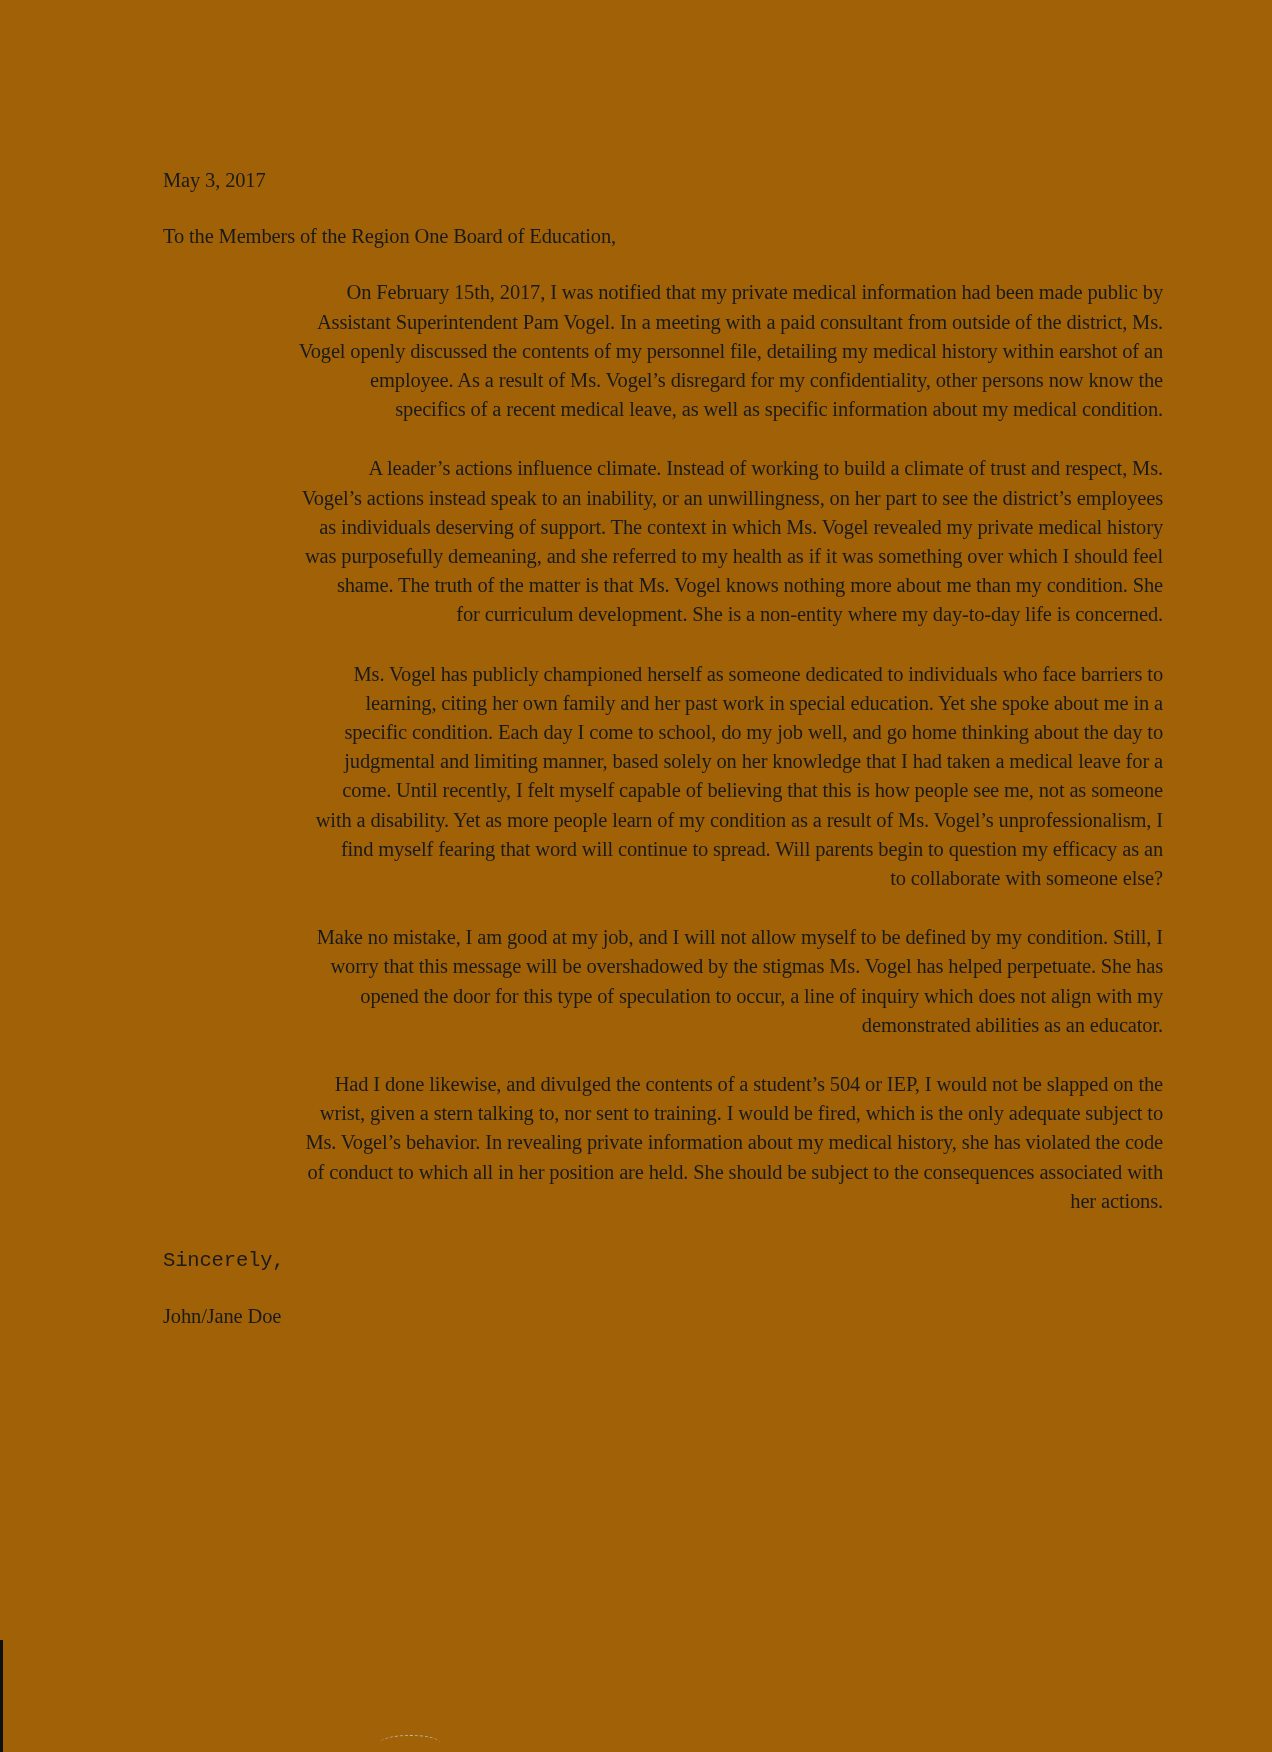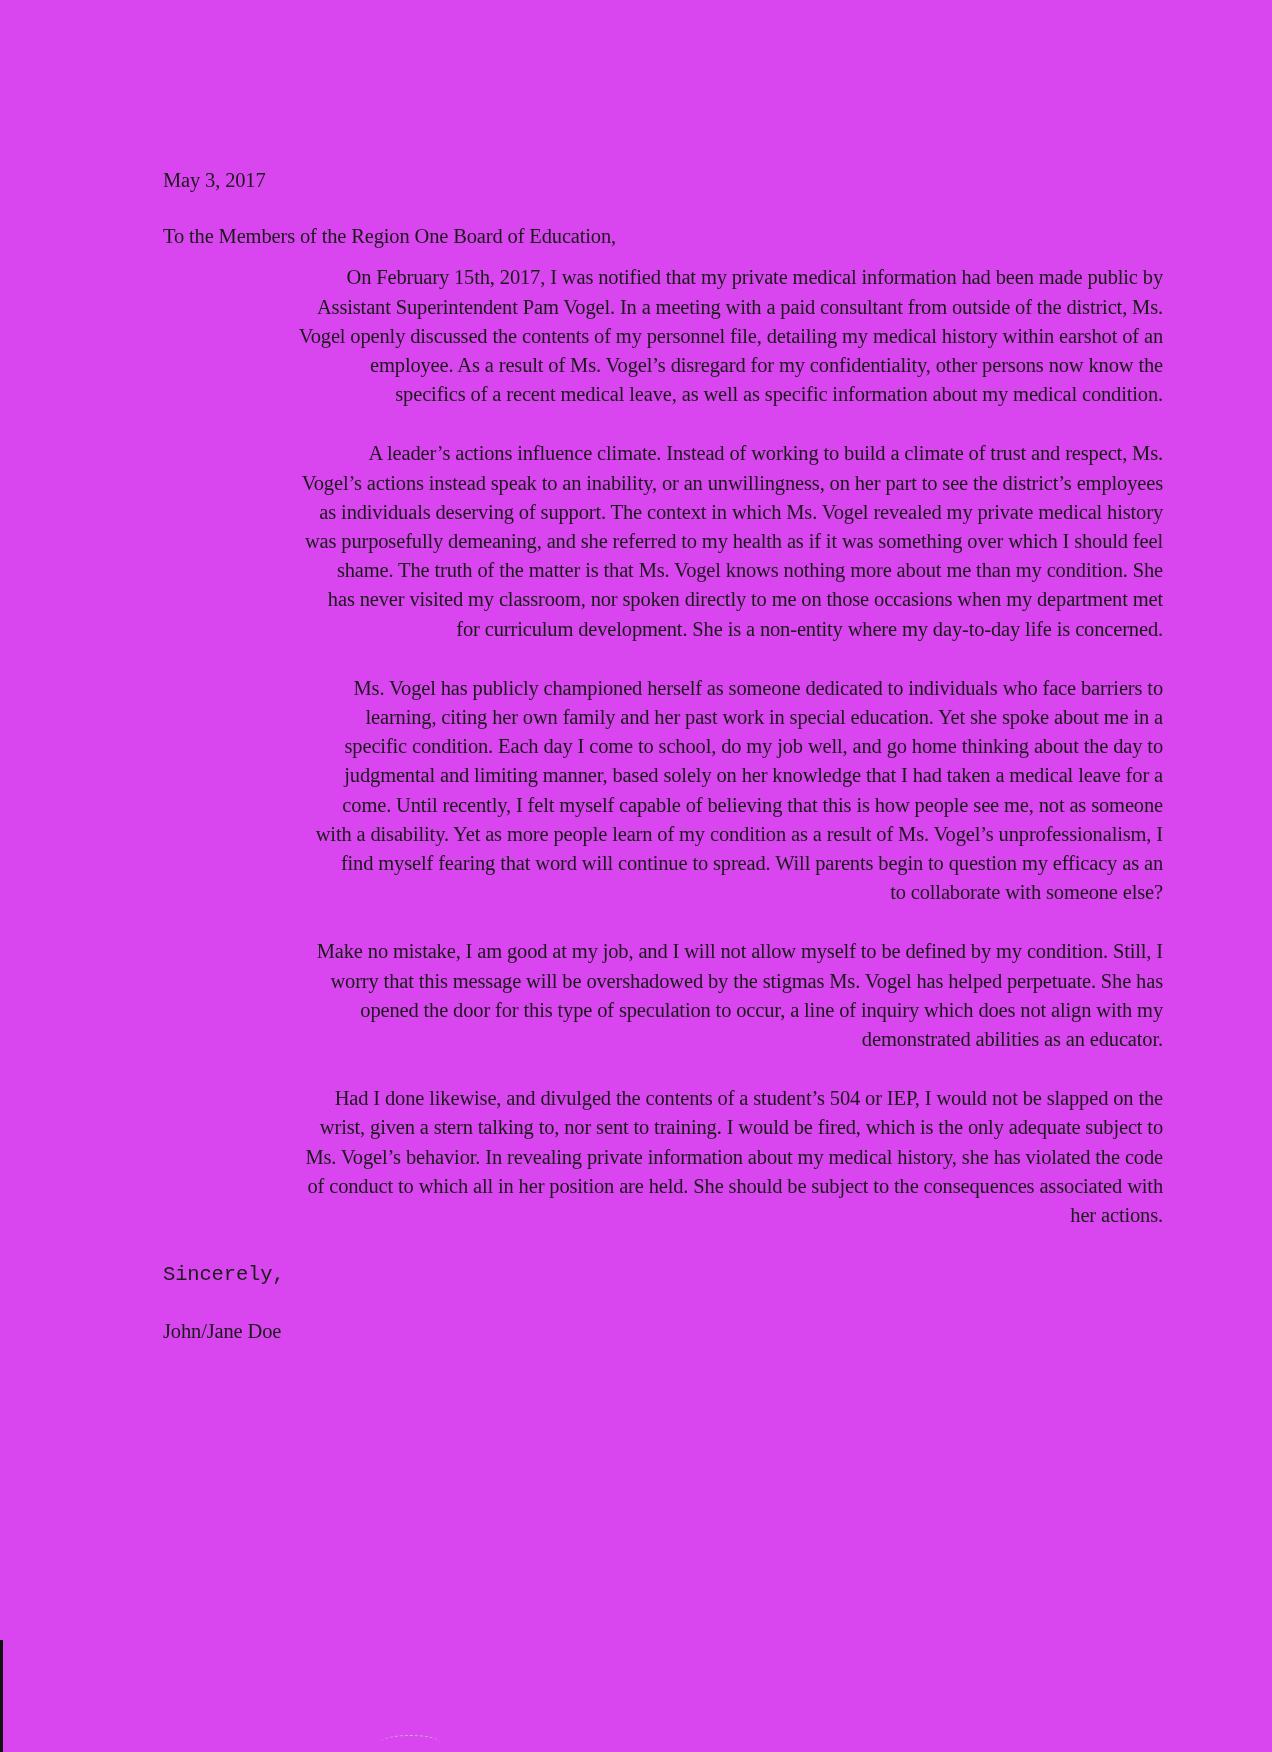--- a/index.html
+++ b/index.html
@@ -14,37 +14,37 @@
       overflow: hidden;
       font-family: "Liberation Serif", "DejaVu Serif", serif;
       color: #1a1a1a;
     }
     .page {
       position: absolute;
       left: 0;
       top: 0;
       width: 1272px;
       height: 1752px;
-      background: #d946ef;
+      background: #a16207;
     }
     .letter {
       position: absolute;
       left: 163px;
       top: 166px;
       width: 1000px;
       font-size: 20.5px;
       line-height: 29.2px;
       letter-spacing: -0.15px;
     }
     .line {
       display: block;
       white-space: nowrap;
     }
     .date { margin-bottom: 27px; }
-    .salutation { margin-bottom: 12px; }
+    .salutation { margin-bottom: 27px; }
     .paragraph { margin-bottom: 30px; text-align: right; }
     .closing { margin-bottom: 27px; font-family: Liberation Mono, monospace; }
     .scan-bar {
       position: absolute;
       left: 0;
       top: 1640px;
       width: 3px;
       height: 112px;
       background: #111111;
     }
@@ -73,21 +73,20 @@
       <span class="line">employee.  As a result of Ms. Vogel’s disregard for my confidentiality, other persons now know the</span>
       <span class="line">specifics of a recent medical leave, as well as specific information about my medical condition.</span>
     </div>
 
     <div class="paragraph">
       <span class="line">A leader’s actions influence climate. Instead of working to build a climate of trust and respect, Ms.</span>
       <span class="line">Vogel’s actions instead speak to an inability, or an unwillingness, on her part to see the district’s employees</span>
       <span class="line">as individuals deserving of support.  The context in which Ms. Vogel revealed my private medical history</span>
       <span class="line">was purposefully demeaning, and she referred to my health as if it was something over which I should feel</span>
       <span class="line">shame.  The truth of the matter is that Ms. Vogel knows nothing more about me than my condition.  She</span>
-      <span class="line">has never visited my classroom, nor spoken directly to me on those occasions when my department met</span>
       <span class="line">for curriculum development.  She is a non-entity where my day-to-day life is concerned.</span>
     </div>
 
     <div class="paragraph">
       <span class="line">Ms. Vogel has publicly championed herself as someone dedicated to individuals who face barriers to</span>
       <span class="line">learning, citing her own family and her past work in special education.  Yet she spoke about me in a</span>
       <span class="line">specific condition.  Each day I come to school, do my job well, and go home thinking about the day to</span>
       <span class="line">judgmental and limiting manner, based solely on her knowledge that I had taken a medical leave for a</span>
       <span class="line">come.  Until recently, I felt myself capable of believing that this is how people see me, not as someone</span>
       <span class="line">with a disability.  Yet as more people learn of my condition as a result of Ms. Vogel’s unprofessionalism, I</span>

